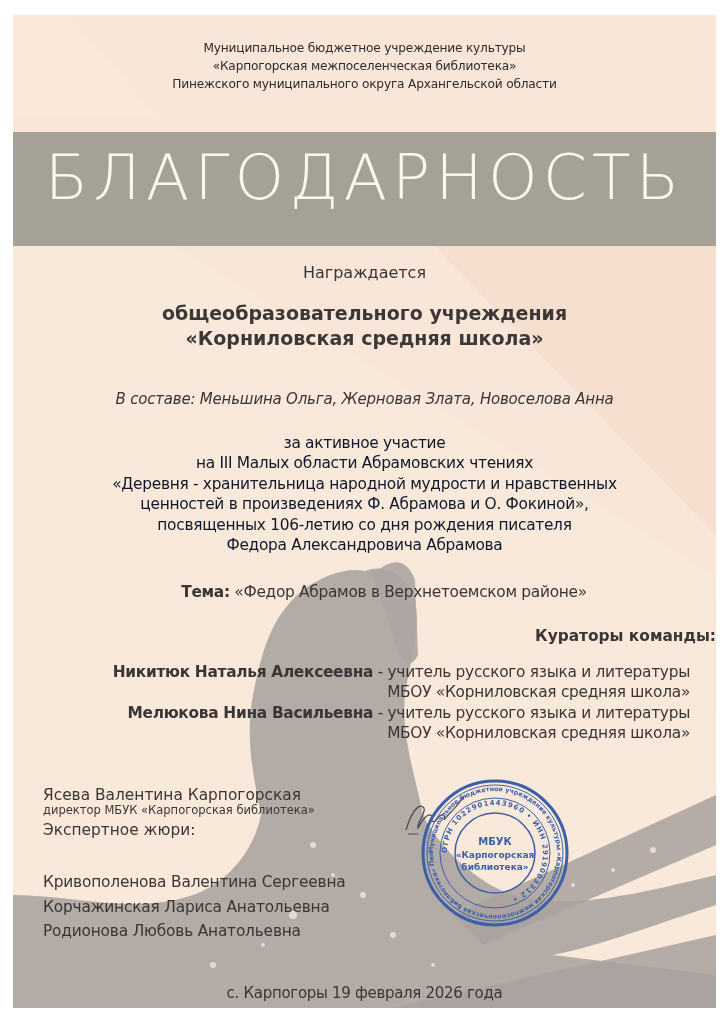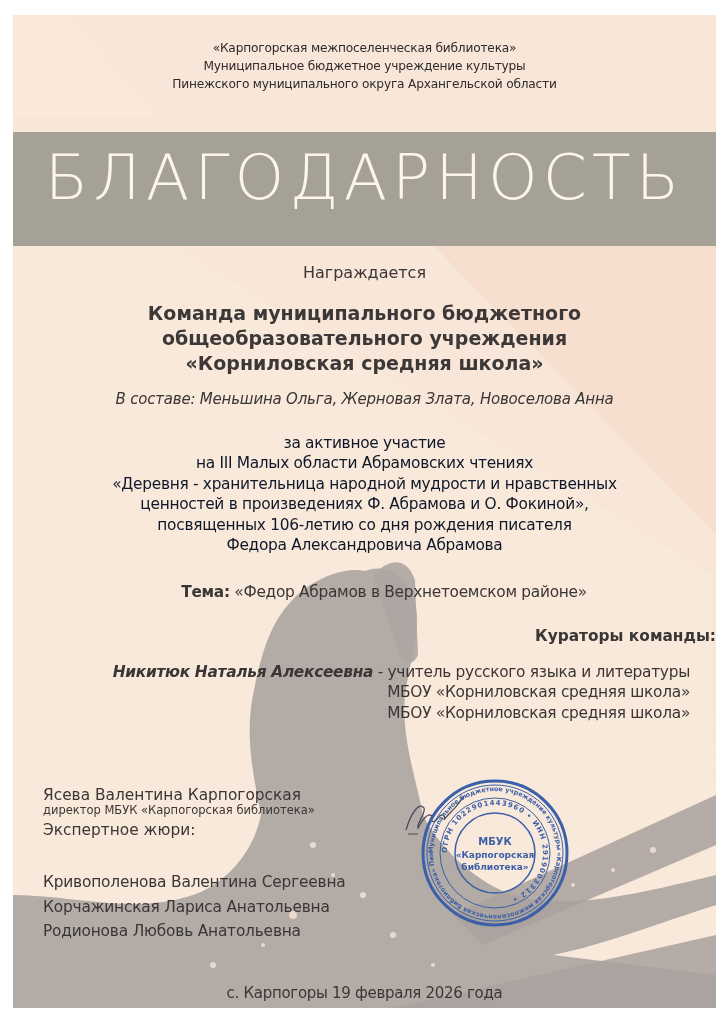--- a/index.html
+++ b/index.html
@@ -35,21 +35,21 @@
     font-size: 15px; font-style: italic; color: #3a3636; letter-spacing: -0.2px;
   }
   .reason {
     position: absolute; left: 0; right: 0; top: 418px; text-align: center;
     font-size: 15.4px; line-height: 20.4px; color: #0f172a; letter-spacing: -0.3px;
   }
   .topic { position: absolute; left: 0; right: 0; top: 568px; text-align: center; font-size: 15.4px; letter-spacing: -0.3px; margin-left: 39px; }
   .topic b { font-weight: bold; }
   .curators-h { position: absolute; left: 0; right: 0; top: 612px; text-align: right; font-size: 15.4px; font-weight: bold; }
   .curator { position: absolute; right: 26px; text-align: right; font-size: 15.4px; line-height: 20px; letter-spacing: -0.3px; }
-  .curator .name { font-weight: bold; font-style: italic; }
+  .curator .name { font-weight: bold; }
   .director { position: absolute; left: 30px; top: 771px; }
   .director .dn { font-size: 15.4px; line-height: 18px; }
   .director .dp { font-size: 11.5px; line-height: 13px; }
   .jury-h { position: absolute; left: 30px; top: 806px; font-size: 15.4px; }
   .jury { position: absolute; left: 30px; top: 855px; font-size: 15.4px; line-height: 24.5px; letter-spacing: -0.2px; }
   .place { position: absolute; left: 0; right: 0; top: 969px; text-align: center; font-size: 15px; letter-spacing: -0.3px; }
 
   .stamp { position: absolute; left: 406px; top: 762px; width: 152px; height: 152px; }
   .signature { position: absolute; left: 385px; top: 775px; width: 70px; height: 50px; }
 </style>
@@ -82,32 +82,31 @@
         <circle cx="380" cy="920" r="3"></circle>
       <circle cx="420" cy="950" r="2"></circle>
         <circle cx="200" cy="950" r="3"></circle>
         <circle cx="600" cy="855" r="2"></circle>
       <circle cx="560" cy="870" r="2"></circle>
         <circle cx="640" cy="835" r="3"></circle>
     </g>
   </svg>
 
   <div class="org">
+    <div>Муниципальное бюджетное учреждение культуры</div>
     <div>«Карпогорская межпоселенческая библиотека»</div>
-    <div>Муниципальное бюджетное учреждение культуры</div>
     <div>Пинежского муниципального округа Архангельской области</div>
   </div>
 
   <div class="banner"></div>
   <div class="title">БЛАГОДАРНОСТЬ</div>
 
   <div class="awarded">Награждается</div>
 
   <div class="team">
-    <div>Команда муниципального бюджетного</div>
     <div>общеобразовательного учреждения</div>
     <div>«Корниловская средняя школа»</div>
   </div>
 
   <div class="members">В составе: Меньшина Ольга, Жерновая Злата, Новоселова Анна</div>
 
   <div class="reason">
     <div>за активное участие</div>
     <div>на III Малых области Абрамовских чтениях</div>
     <div>«Деревня - хранительница народной мудрости и нравственных</div>
@@ -121,20 +120,21 @@
     <span>«Федор Абрамов в Верхнетоемском районе»</span>
   </div>
 
   <div class="curators-h">Кураторы команды:</div>
 
   <div class="curator" style="top:647px">
     <div><span class="name">Никитюк Наталья Алексеевна</span><span> - учитель русского языка и литературы</span></div>
     <div>МБОУ «Корниловская средняя школа»</div>
   </div>
   <div class="curator" style="top:688px">
+    <div><span class="name">Мелюкова Нина Васильевна</span><span> - учитель русского языка и литературы</span></div>
     <div>МБОУ «Корниловская средняя школа»</div>
   </div>
 
   <div class="director">
     <div class="dn">Ясева Валентина Карпогорская</div>
     <div class="dp">директор МБУК «Карпогорская библиотека»</div>
   </div>
 
   <div class="jury-h">Экспертное жюри:</div>
   <div class="jury">

